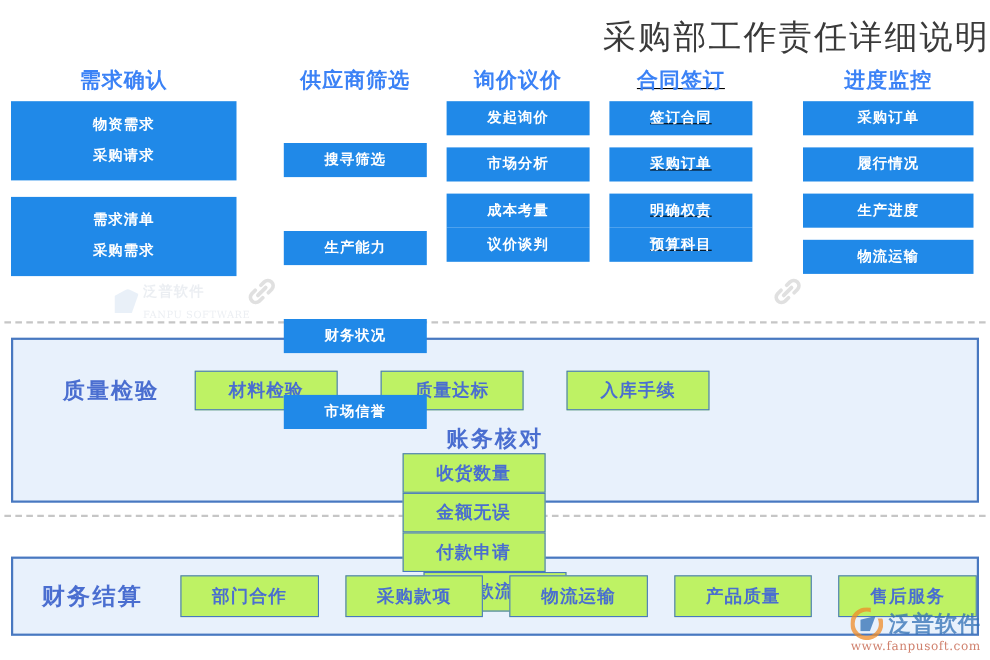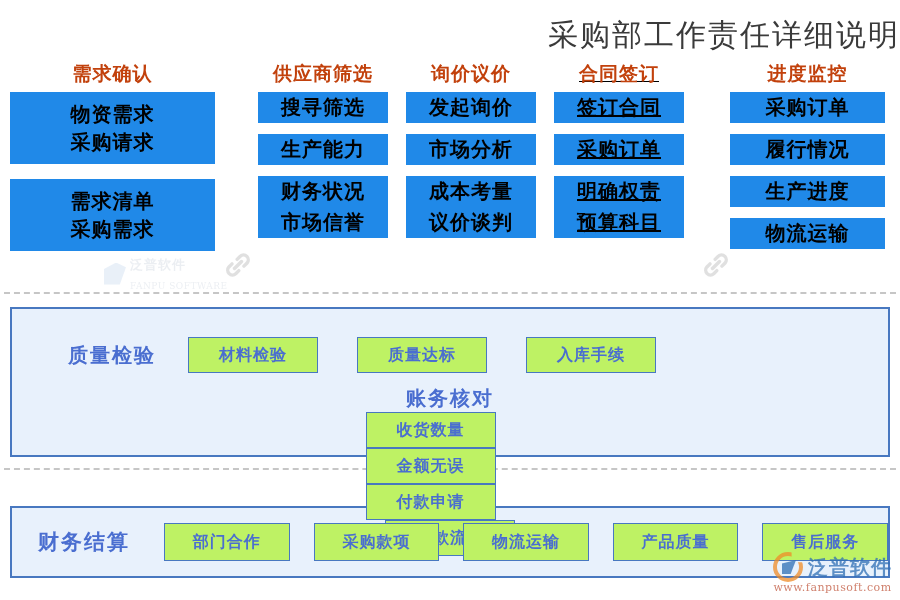--- a/index.html
+++ b/index.html
@@ -41,44 +41,44 @@
     align-items: flex-start;
     height: 100%;
   }
   .col {
     display: flex;
     flex-direction: column;
     align-items: stretch;
   }
   .col-1 { width: 205px; }
   .col-gap-a { width: 43px; }
-  .col-2 { width: 130px; }
+  .col-2 { width: 130px; gap: 38px; }
   .col-gap-b { width: 18px; }
   .col-3 { width: 130px; }
   .col-gap-c { width: 18px; }
   .col-4 { width: 130px; text-decoration: underline; }
   .col-gap-d { width: 46px; position: relative; }
   .col-5 { width: 155px; }
 
   .col-head {
     text-align: center;
-    color: #c2410c;
+    color: #3b82f6;
     font-size: 19px;
     font-weight: bold;
     height: 36px;
     line-height: 34px;
     letter-spacing: 1px;
     font-family: "DejaVu Serif", "Liberation Serif", serif;
     white-space: nowrap;
   }
 
   .tile {
     background: #2089e8;
-    color: #000000;
-    font-size: 20px;
+    color: #ffffff;
+    font-size: 13px;
     font-weight: bold;
     text-align: center;
     font-family: "DejaVu Serif", "Liberation Serif", serif;
     letter-spacing: 1px;
     display: flex;
     flex-direction: column;
     align-items: center;
     justify-content: center;
     box-sizing: border-box;
   }
@@ -126,21 +126,21 @@
     background: #e8f1fc;
     border: 2px solid #4878c0;
     box-sizing: border-box;
     margin: 0 10px;
     display: flex;
     align-items: center;
   }
   .panel-mid {
     height: 150px;
     margin-top: 13px;
-    padding: 0 24px;
+    padding: 0 13px;
     flex-direction: column;
     justify-content: center;
   }
   .panel-bottom {
     height: 72px;
     margin-top: 36px;
     padding-left: 26px;
   }
 
   .panel-row {

